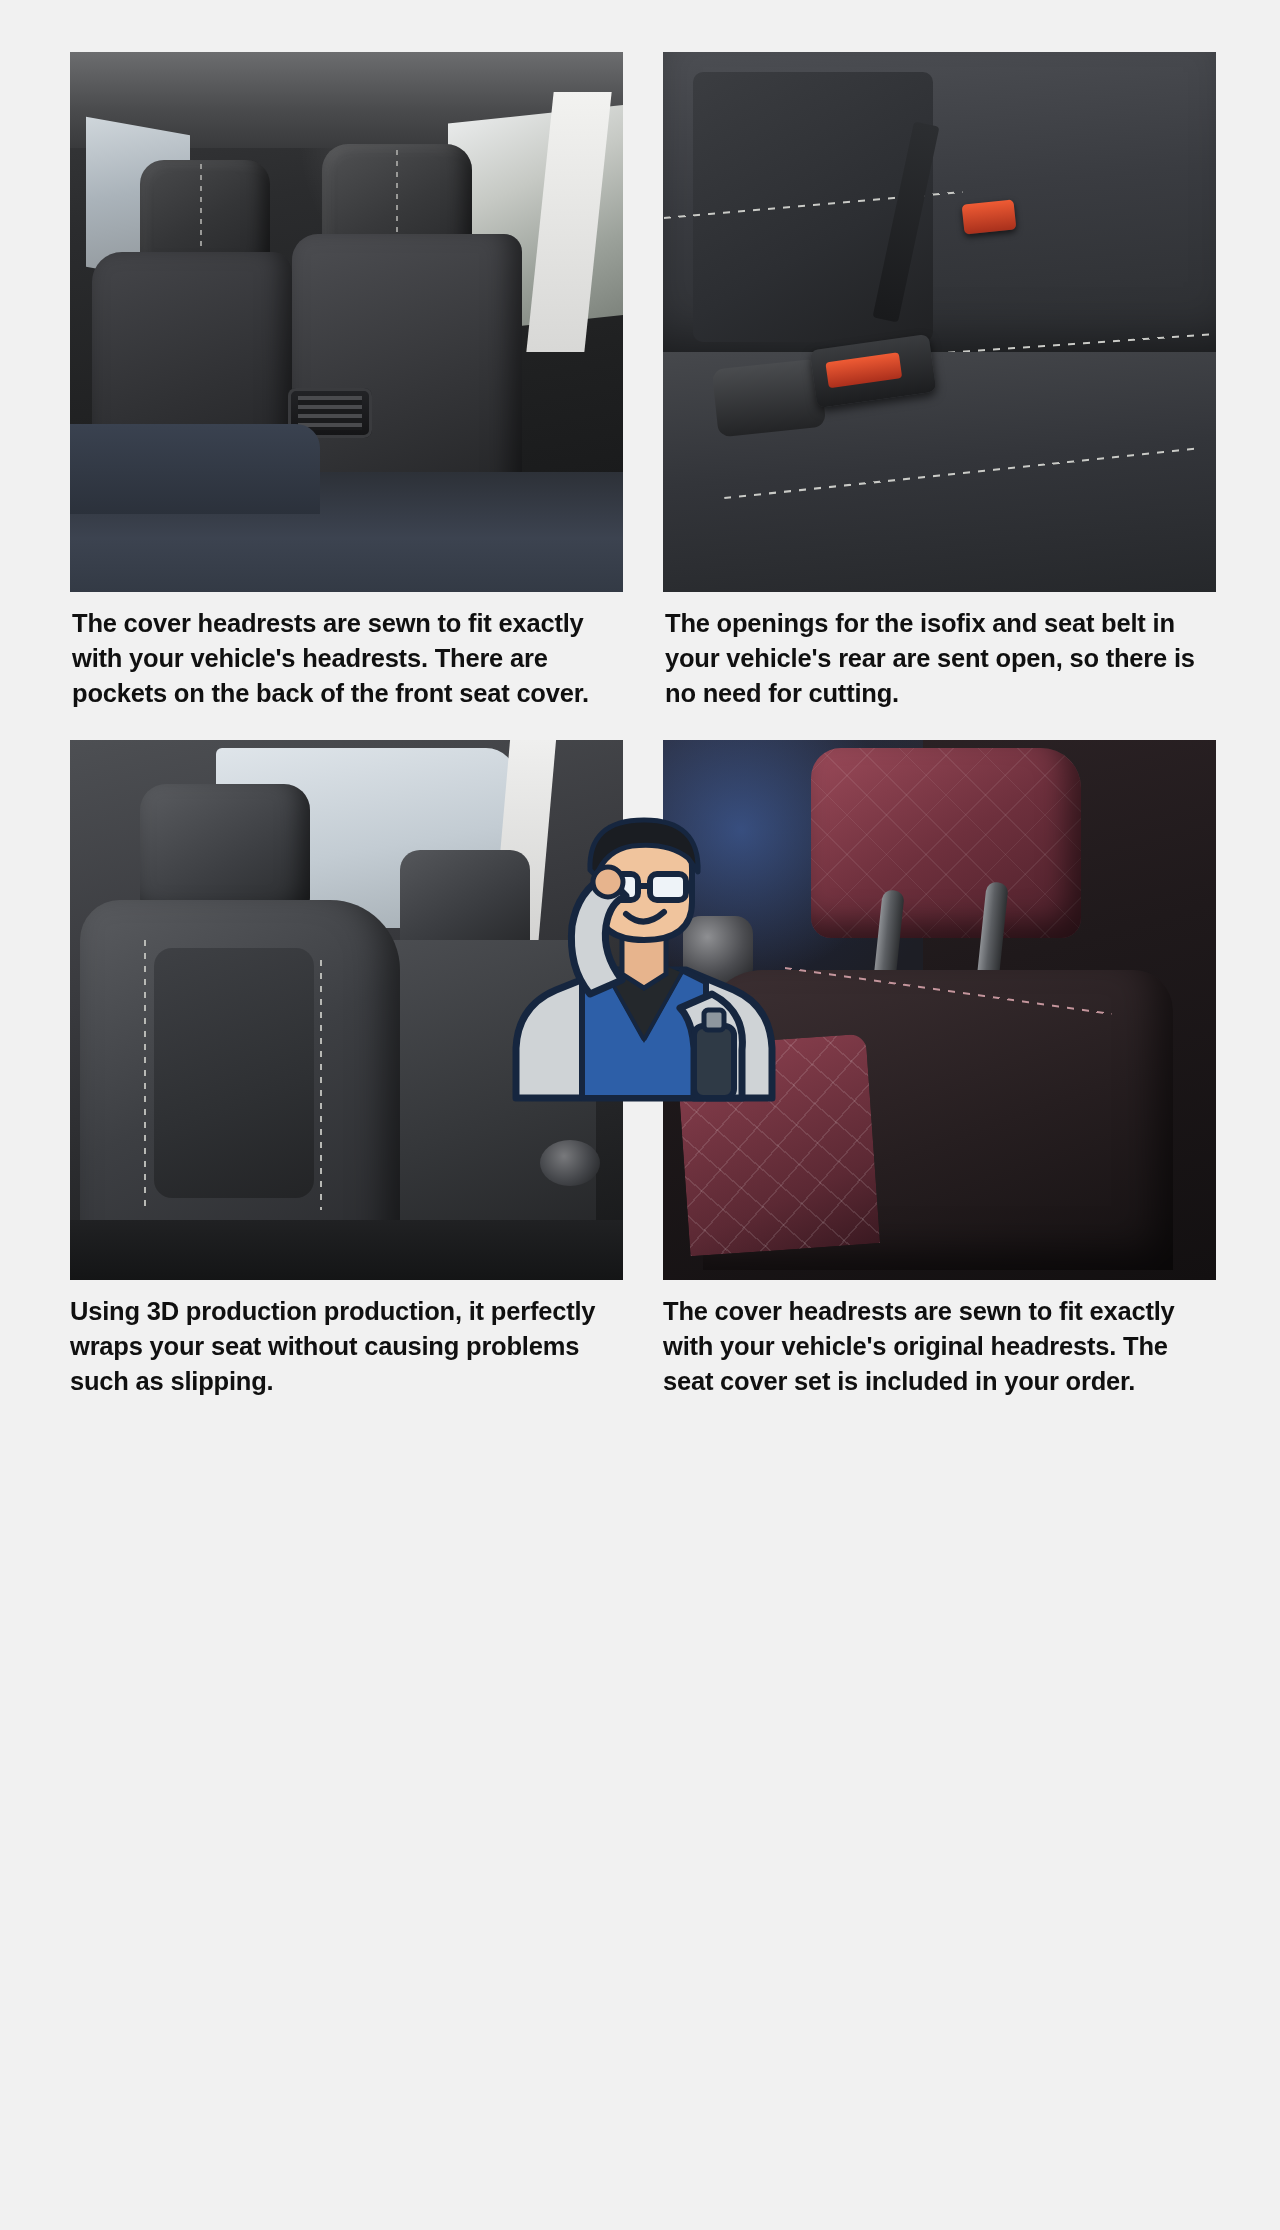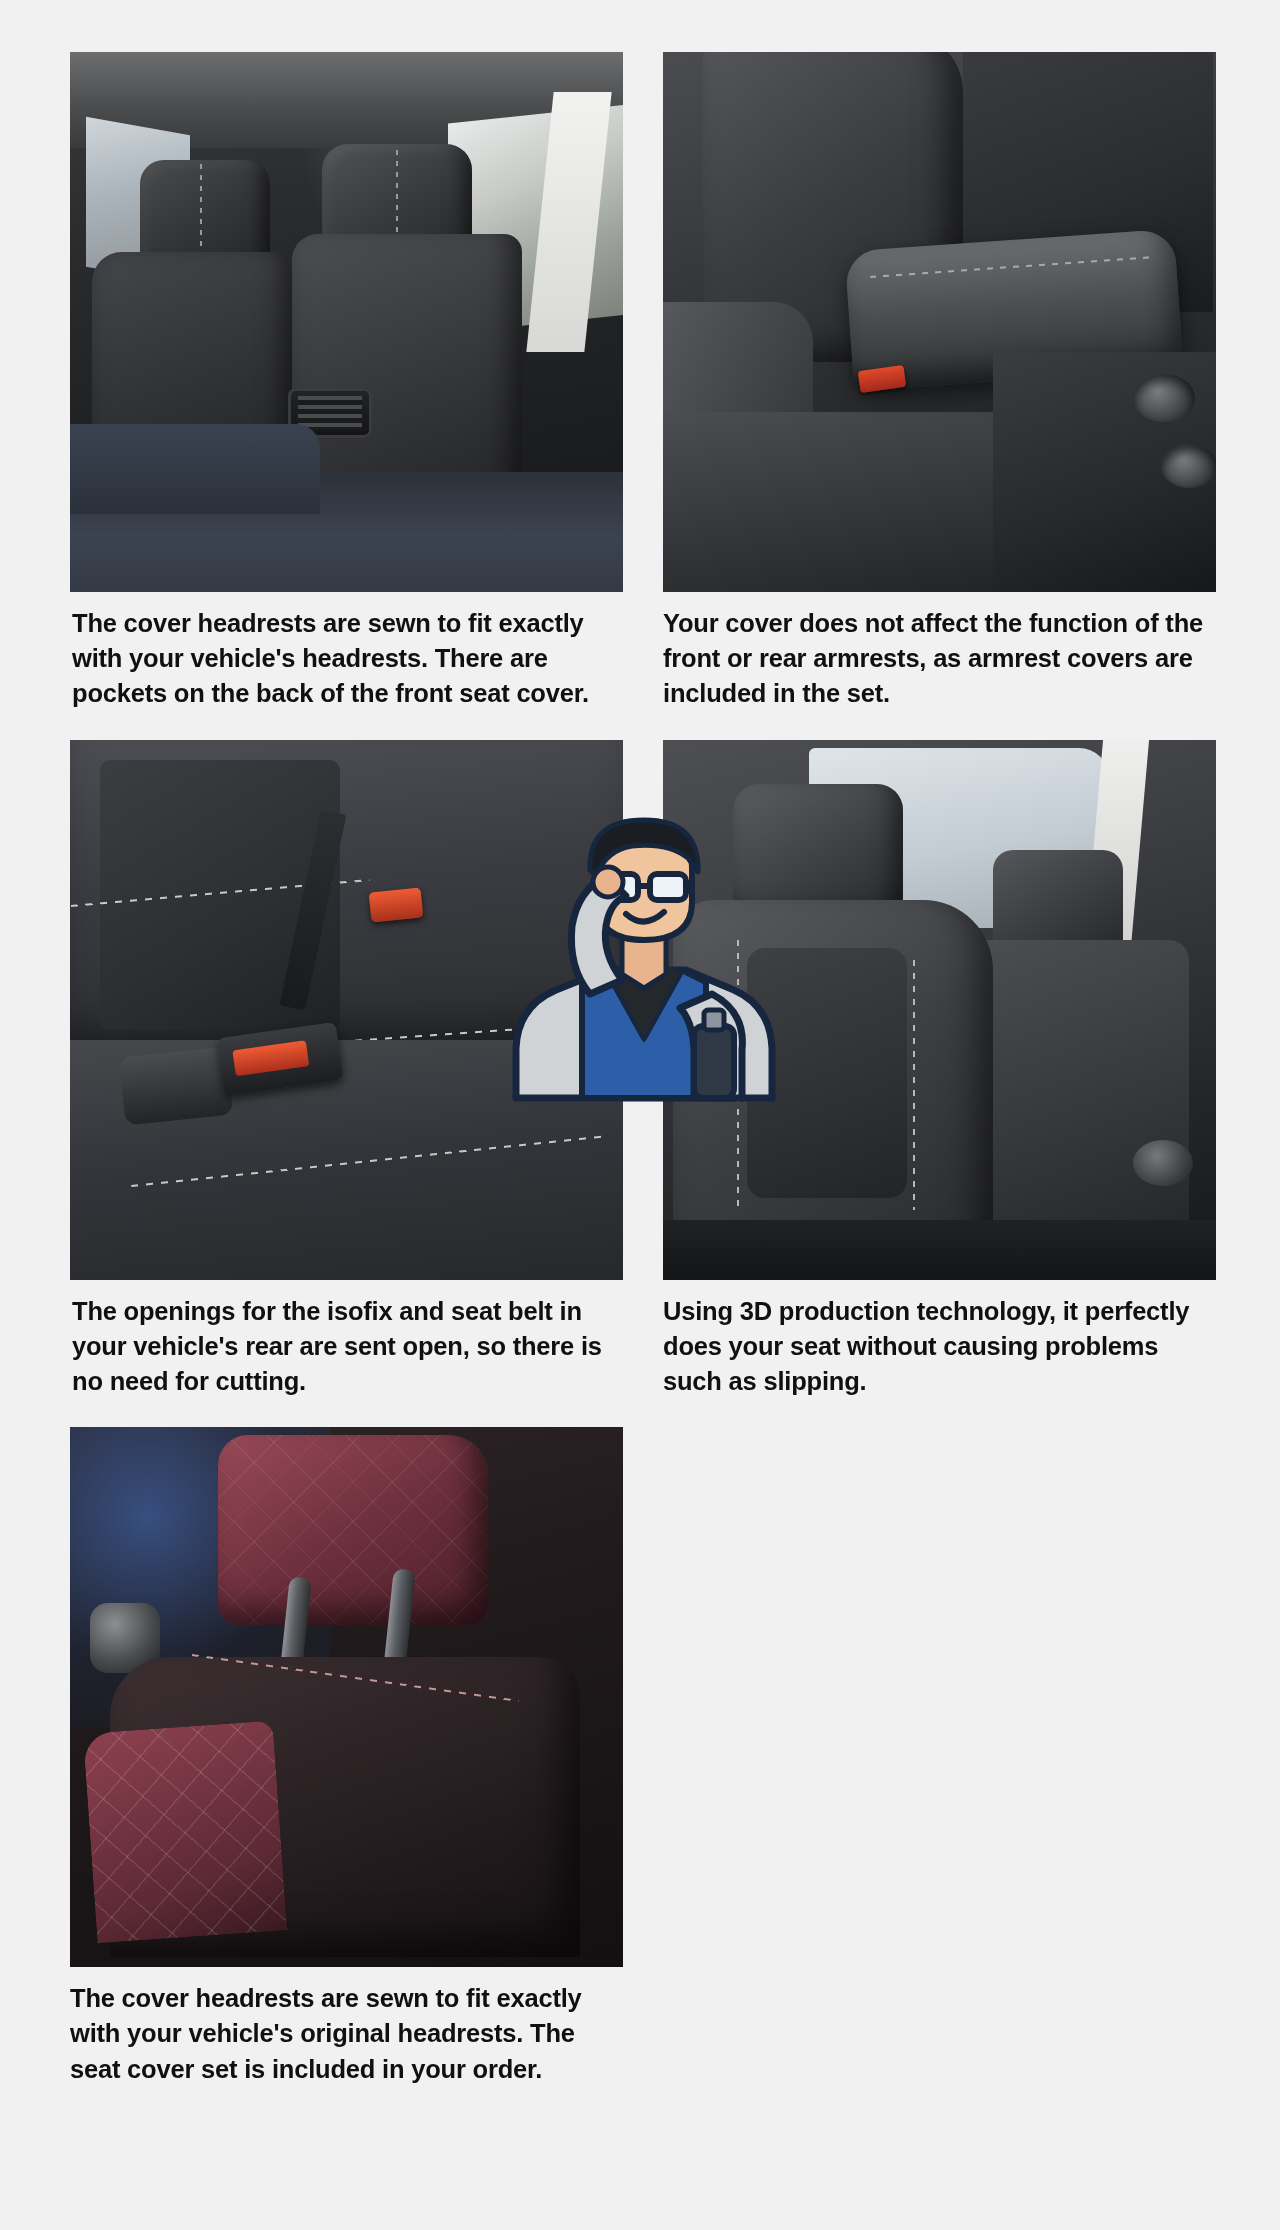--- a/index.html
+++ b/index.html
@@ -455,34 +455,20 @@
         <div class="stitch2"></div>
         <div class="seat-l"></div>
         <div class="seat-r"></div>
         <div class="vent"></div>
         <div class="floor"></div>
         <div class="cushion"></div>
       </div>
       <div class="caption">The cover headrests are sewn to fit exactly with your vehicle's headrests. There are pockets on the back of the front seat cover.</div>
     </div>
 
-    <div class="cell right">
-      <div class="photo p2">
-        <div class="backrest"></div>
-        <div class="seatback2"></div>
-        <div class="bolster"></div>
-        <div class="seatbase"></div>
-        <div class="armrest"></div>
-        <div class="console"></div>
-        <div class="cup1"></div>
-        <div class="cup2"></div>
-        <div class="buckle"></div>
-      </div>
-      <div class="caption">Your cover does not affect the function of the front or rear armrests, as armrest covers are included in the set.</div>
-    </div>
 
     <div class="cell left">
       <div class="photo p3">
         <div class="bench"></div>
         <div class="suede"></div>
         <div class="seam-a"></div>
         <div class="seam-b"></div>
         <div class="cushion3"></div>
         <div class="seam-c"></div>
         <div class="belt"></div>
@@ -501,21 +487,21 @@
         <div class="seatB"></div>
         <div class="hr-a"></div>
         <div class="seatA"></div>
         <div class="suedeA"></div>
         <div class="stitchA"></div>
         <div class="stitchB"></div>
         <div class="cup4"></div>
         <div class="clip4"></div>
         <div class="floor4"></div>
       </div>
-      <div class="caption">Using 3D production technology, it perfectly does your seat without causing problems such as slipping.</div>
+      <div class="caption">Using 3D production production, it perfectly wraps your seat without causing problems such as slipping.</div>
     </div>
 
 
     <div class="cell right">
       <div class="photo p6">
         <div class="dashglow"></div>
         <div class="shifter"></div>
         <div class="hr6"></div>
         <div class="post-a"></div>
         <div class="post-b"></div>

